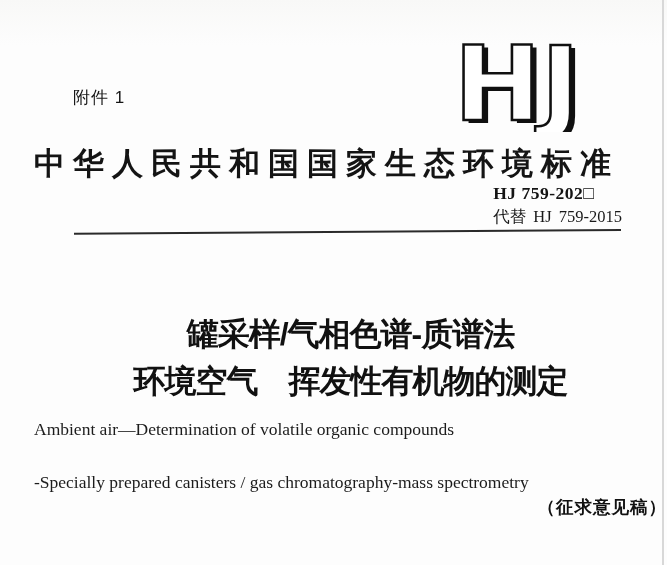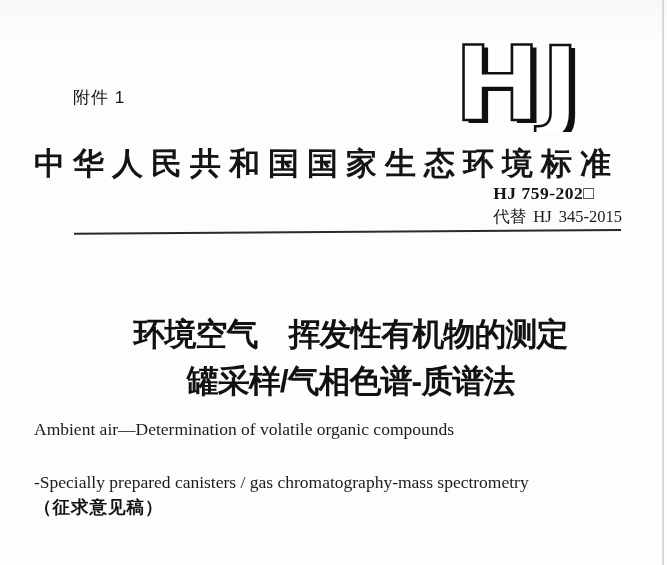--- a/index.html
+++ b/index.html
@@ -101,21 +101,21 @@
     color: #1c1c1c;
     white-space: nowrap;
   }
   .title-en.line1 { top: 419px; }
   .title-en.line2 { top: 472px; }
   .draft-note {
     position: absolute;
     left: 34px;
     right: 0;
     top: 495px;
-    text-align: left;
+    text-align: right;
     font-family: Liberation Mono, monospace;
     font-weight: bold;
     font-size: 17.5px;
     letter-spacing: 1px;
     color: #111;
   }
 </style>
 </head>
 <body>
 
@@ -127,28 +127,28 @@
 
   <svg class="logo-svg" width="160" height="104" viewBox="0 0 160 104">
     <text x="10" y="92" font-family="'DejaVu Sans', sans-serif" font-weight="bold" font-size="104" fill="#101010" transform="translate(5,3)">HJ</text>
     <text x="10" y="92" font-family="'DejaVu Sans', sans-serif" font-weight="bold" font-size="104" fill="#ffffff" stroke="#101010" stroke-width="2.6">HJ</text>
   </svg>
 
   <div class="org-heading">中华人民共和国国家生态环境标准</div>
 
   <div class="std-block">
     <div class="std-number">HJ 759-202□</div>
-    <div class="replaces">代替 HJ 345-2015</div>
+    <div class="replaces">代替 HJ 759-2015</div>
   </div>
 
   <div class="header-rule"></div>
 
   <div class="title-cn">
+    <div>罐采样/气相色谱-质谱法</div>
     <div>环境空气　挥发性有机物的测定</div>
-    <div>罐采样/气相色谱-质谱法</div>
   </div>
 
   <div class="title-en line1">Ambient air—Determination of volatile organic compounds</div>
 
   <div class="title-en line2">-Specially prepared canisters / gas chromatography-mass spectrometry</div>
 
   <div class="draft-note">（征求意见稿）</div>
 
 </div>
 

